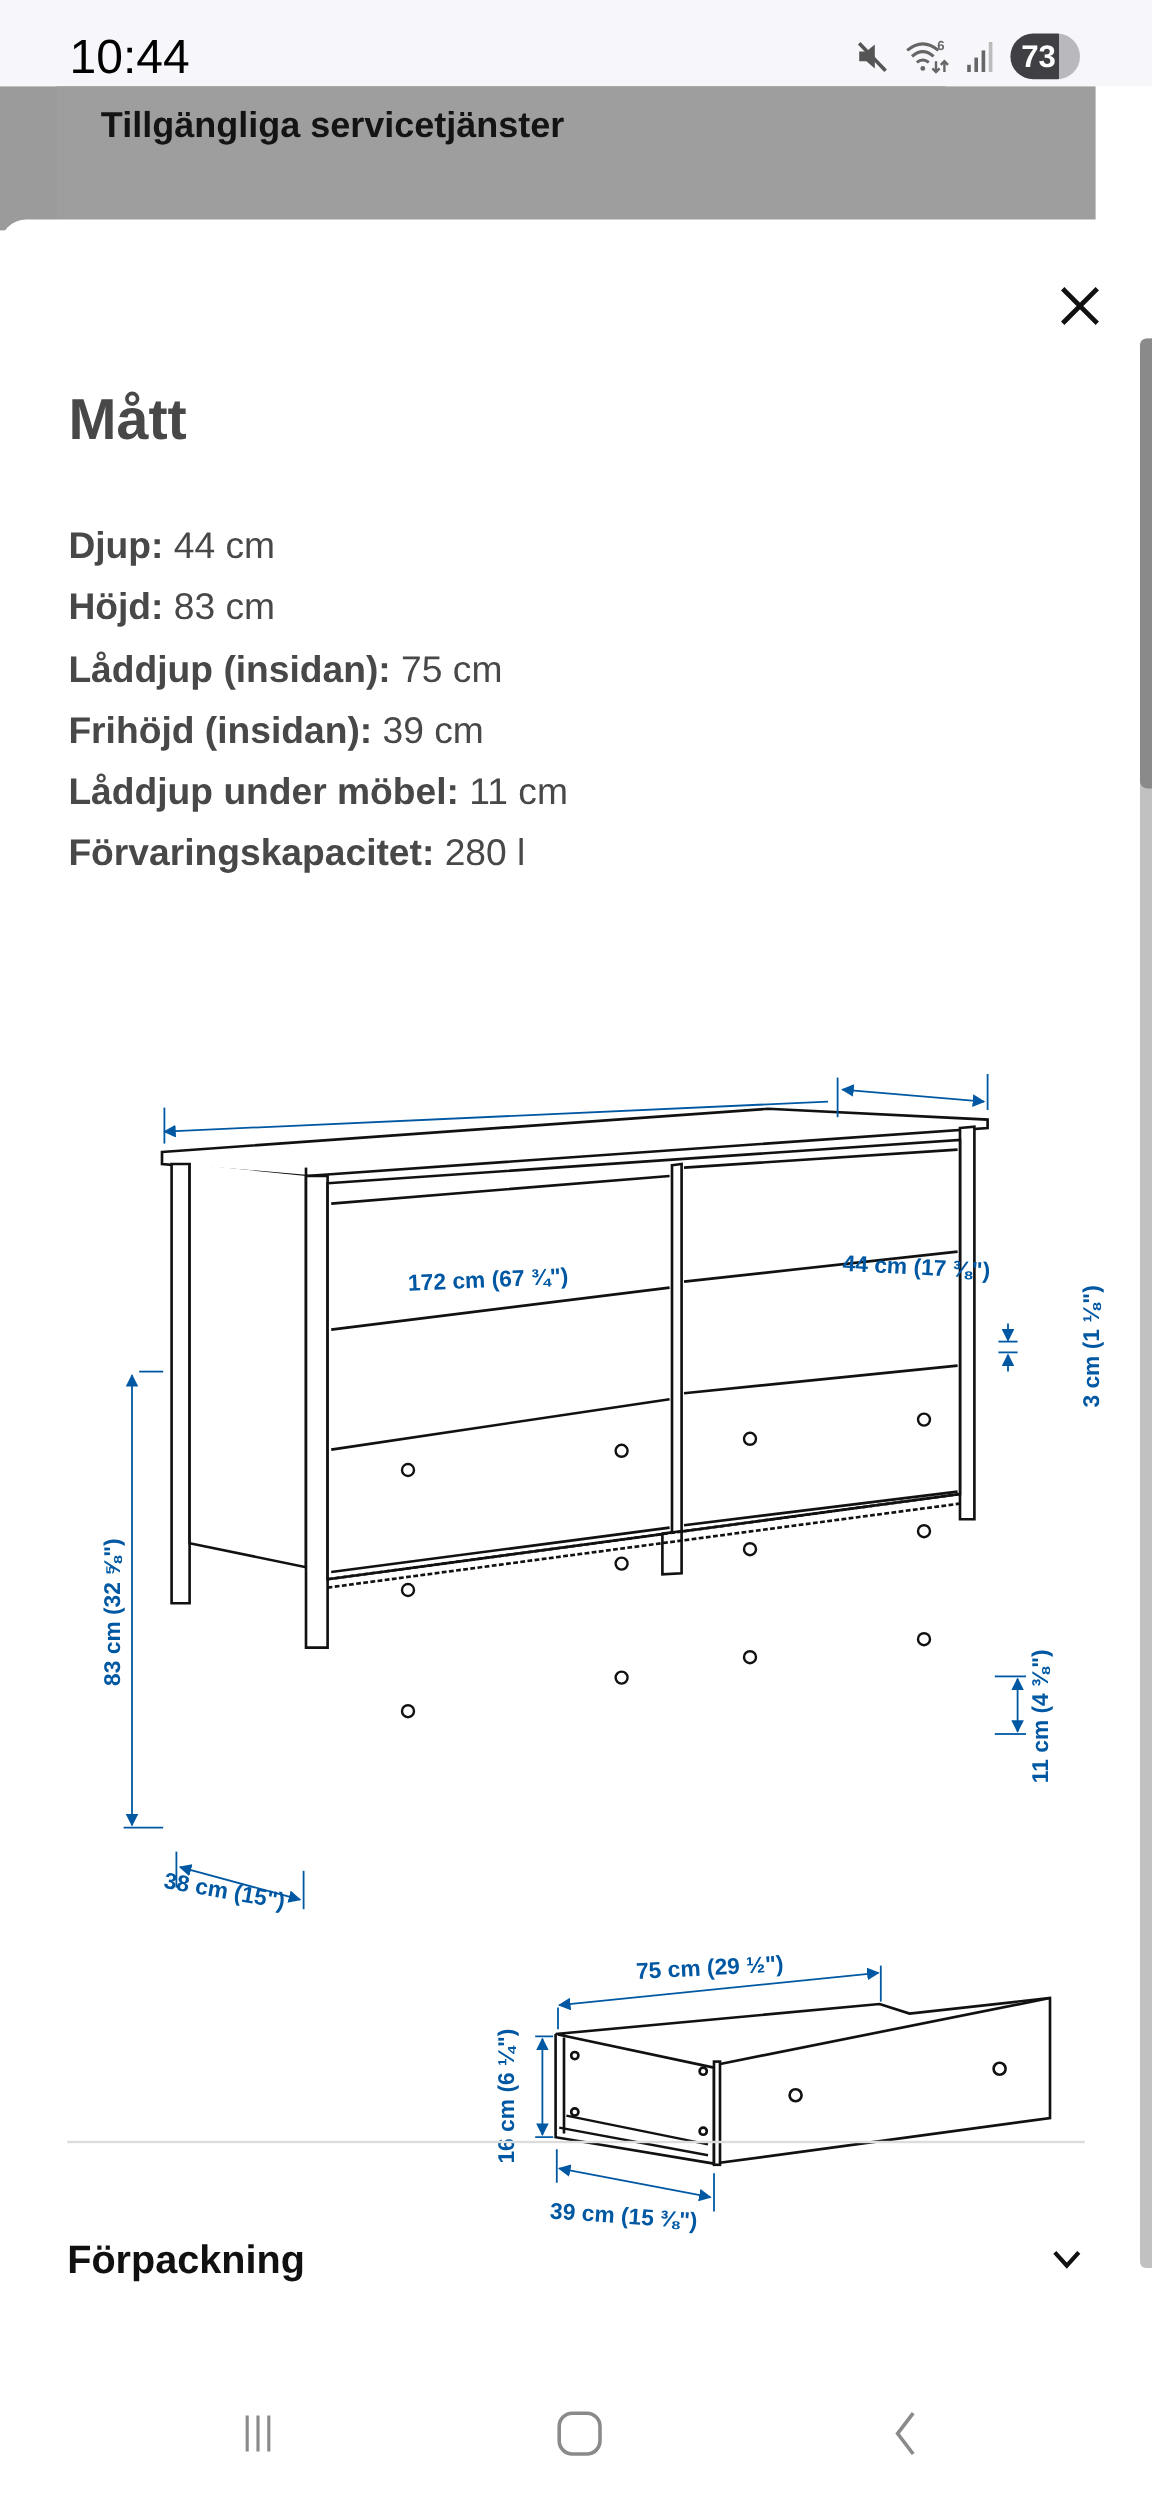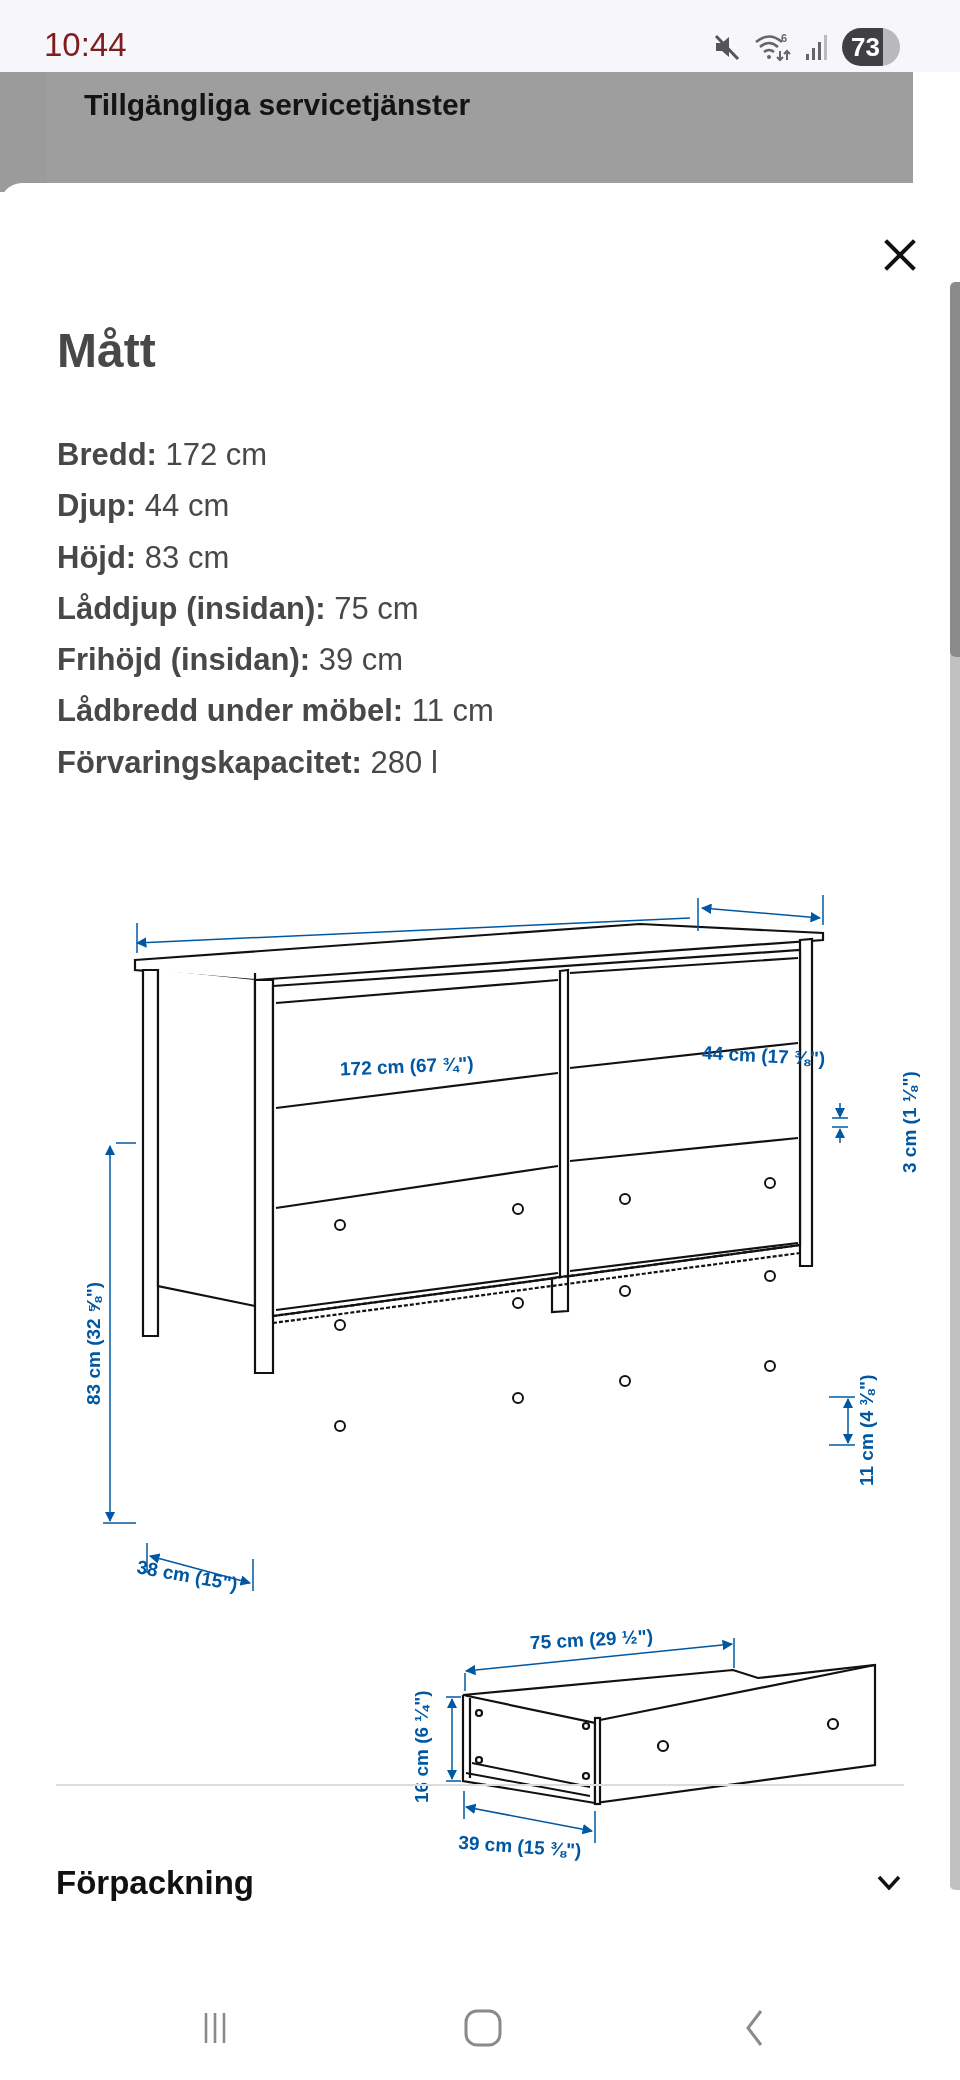--- a/index.html
+++ b/index.html
@@ -1,21 +1,21 @@
 <!DOCTYPE html>
 <html><head>
 <meta charset="utf-8">
 <style>
   * { box-sizing: border-box; margin: 0; padding: 0; }
   html, body { width: 960px; height: 2080px; overflow: hidden; }
   body { position: relative; background: #ffffff; font-family: "Liberation Sans", "DejaVu Sans", sans-serif; color: #484848; }
 
   
   .statusbar { position: absolute; left: 0; top: 0; width: 960px; height: 72px; background: #f6f6fb; }
-  .statusbar .time { position: absolute; left: 44px; top: 26px; font-size: 33px; color: #7f1d1d; letter-spacing: 0px; }
+  .statusbar .time { position: absolute; left: 58px; top: 26px; font-size: 40px; color: #000000; letter-spacing: 0px; }
   .statusbar .icons { position: absolute; right: 60px; top: 28px; height: 38px; display: flex; align-items: center; gap: 12px; }
   .statusbar .ico { display: inline-block; }
   .battery { width: 58px; height: 38px; border-radius: 19px; background: linear-gradient(90deg,#3f3f44 0 70%, #b9b9bd 70% 100%); color: #fff; font-size: 26px; font-weight: bold; text-align: left; padding-left: 9px; line-height: 38px; }
 
   
   .bg-page { position: absolute; left: 0; top: 72px; width: 788px; height: 120px; background: #9b9b9b; }
   .bg-panel { position: absolute; left: 47px; top: 0; width: 866px; height: 120px; background: #9e9e9e; }
   .bg-title { position: absolute; left: 37px; top: 16px; font-size: 30px; font-weight: bold; color: #141414; }
   .bg-service { position: absolute; left: 40px; top: 88px; display: flex; align-items: flex-start; gap: 40px; }
   .bg-service-text { font-size: 31px; color: #3a3a3a; }
@@ -81,26 +81,25 @@
 <div class="sheet">
   <div class="close-btn">
     <svg width="44" height="44" viewBox="0 0 44 44">
       <path d="M9 9 L35 35 M35 9 L9 35" stroke="#111" stroke-width="4" stroke-linecap="square"></path>
     </svg>
   </div>
 
   <h1 class="sheet-title">Mått</h1>
 
   <ul class="specs">
-    <li><span class="k">Bredd:</span> <span>172 cm</span></li>
     <li><span class="k">Djup:</span> <span>44 cm</span></li>
     <li><span class="k">Höjd:</span> <span>83 cm</span></li>
     <li><span class="k">Låddjup (insidan):</span> <span>75 cm</span></li>
     <li><span class="k">Frihöjd (insidan):</span> <span>39 cm</span></li>
-    <li><span class="k">Lådbredd under möbel:</span> <span>11 cm</span></li>
+    <li><span class="k">Låddjup under möbel:</span> <span>11 cm</span></li>
     <li><span class="k">Förvaringskapacitet:</span> <span>280 l</span></li>
   </ul>
 
   <svg class="diagram" width="960" height="1050" viewBox="0 660 960 1050" style="top:660px">
     <defs>
       <marker id="arr" viewBox="0 0 10 10" refX="9" refY="5" markerWidth="7" markerHeight="7" orient="auto-start-reverse">
         <path d="M0 0 L10 5 L0 10 z" fill="#0058a3"></path>
       </marker>
     </defs>
 

